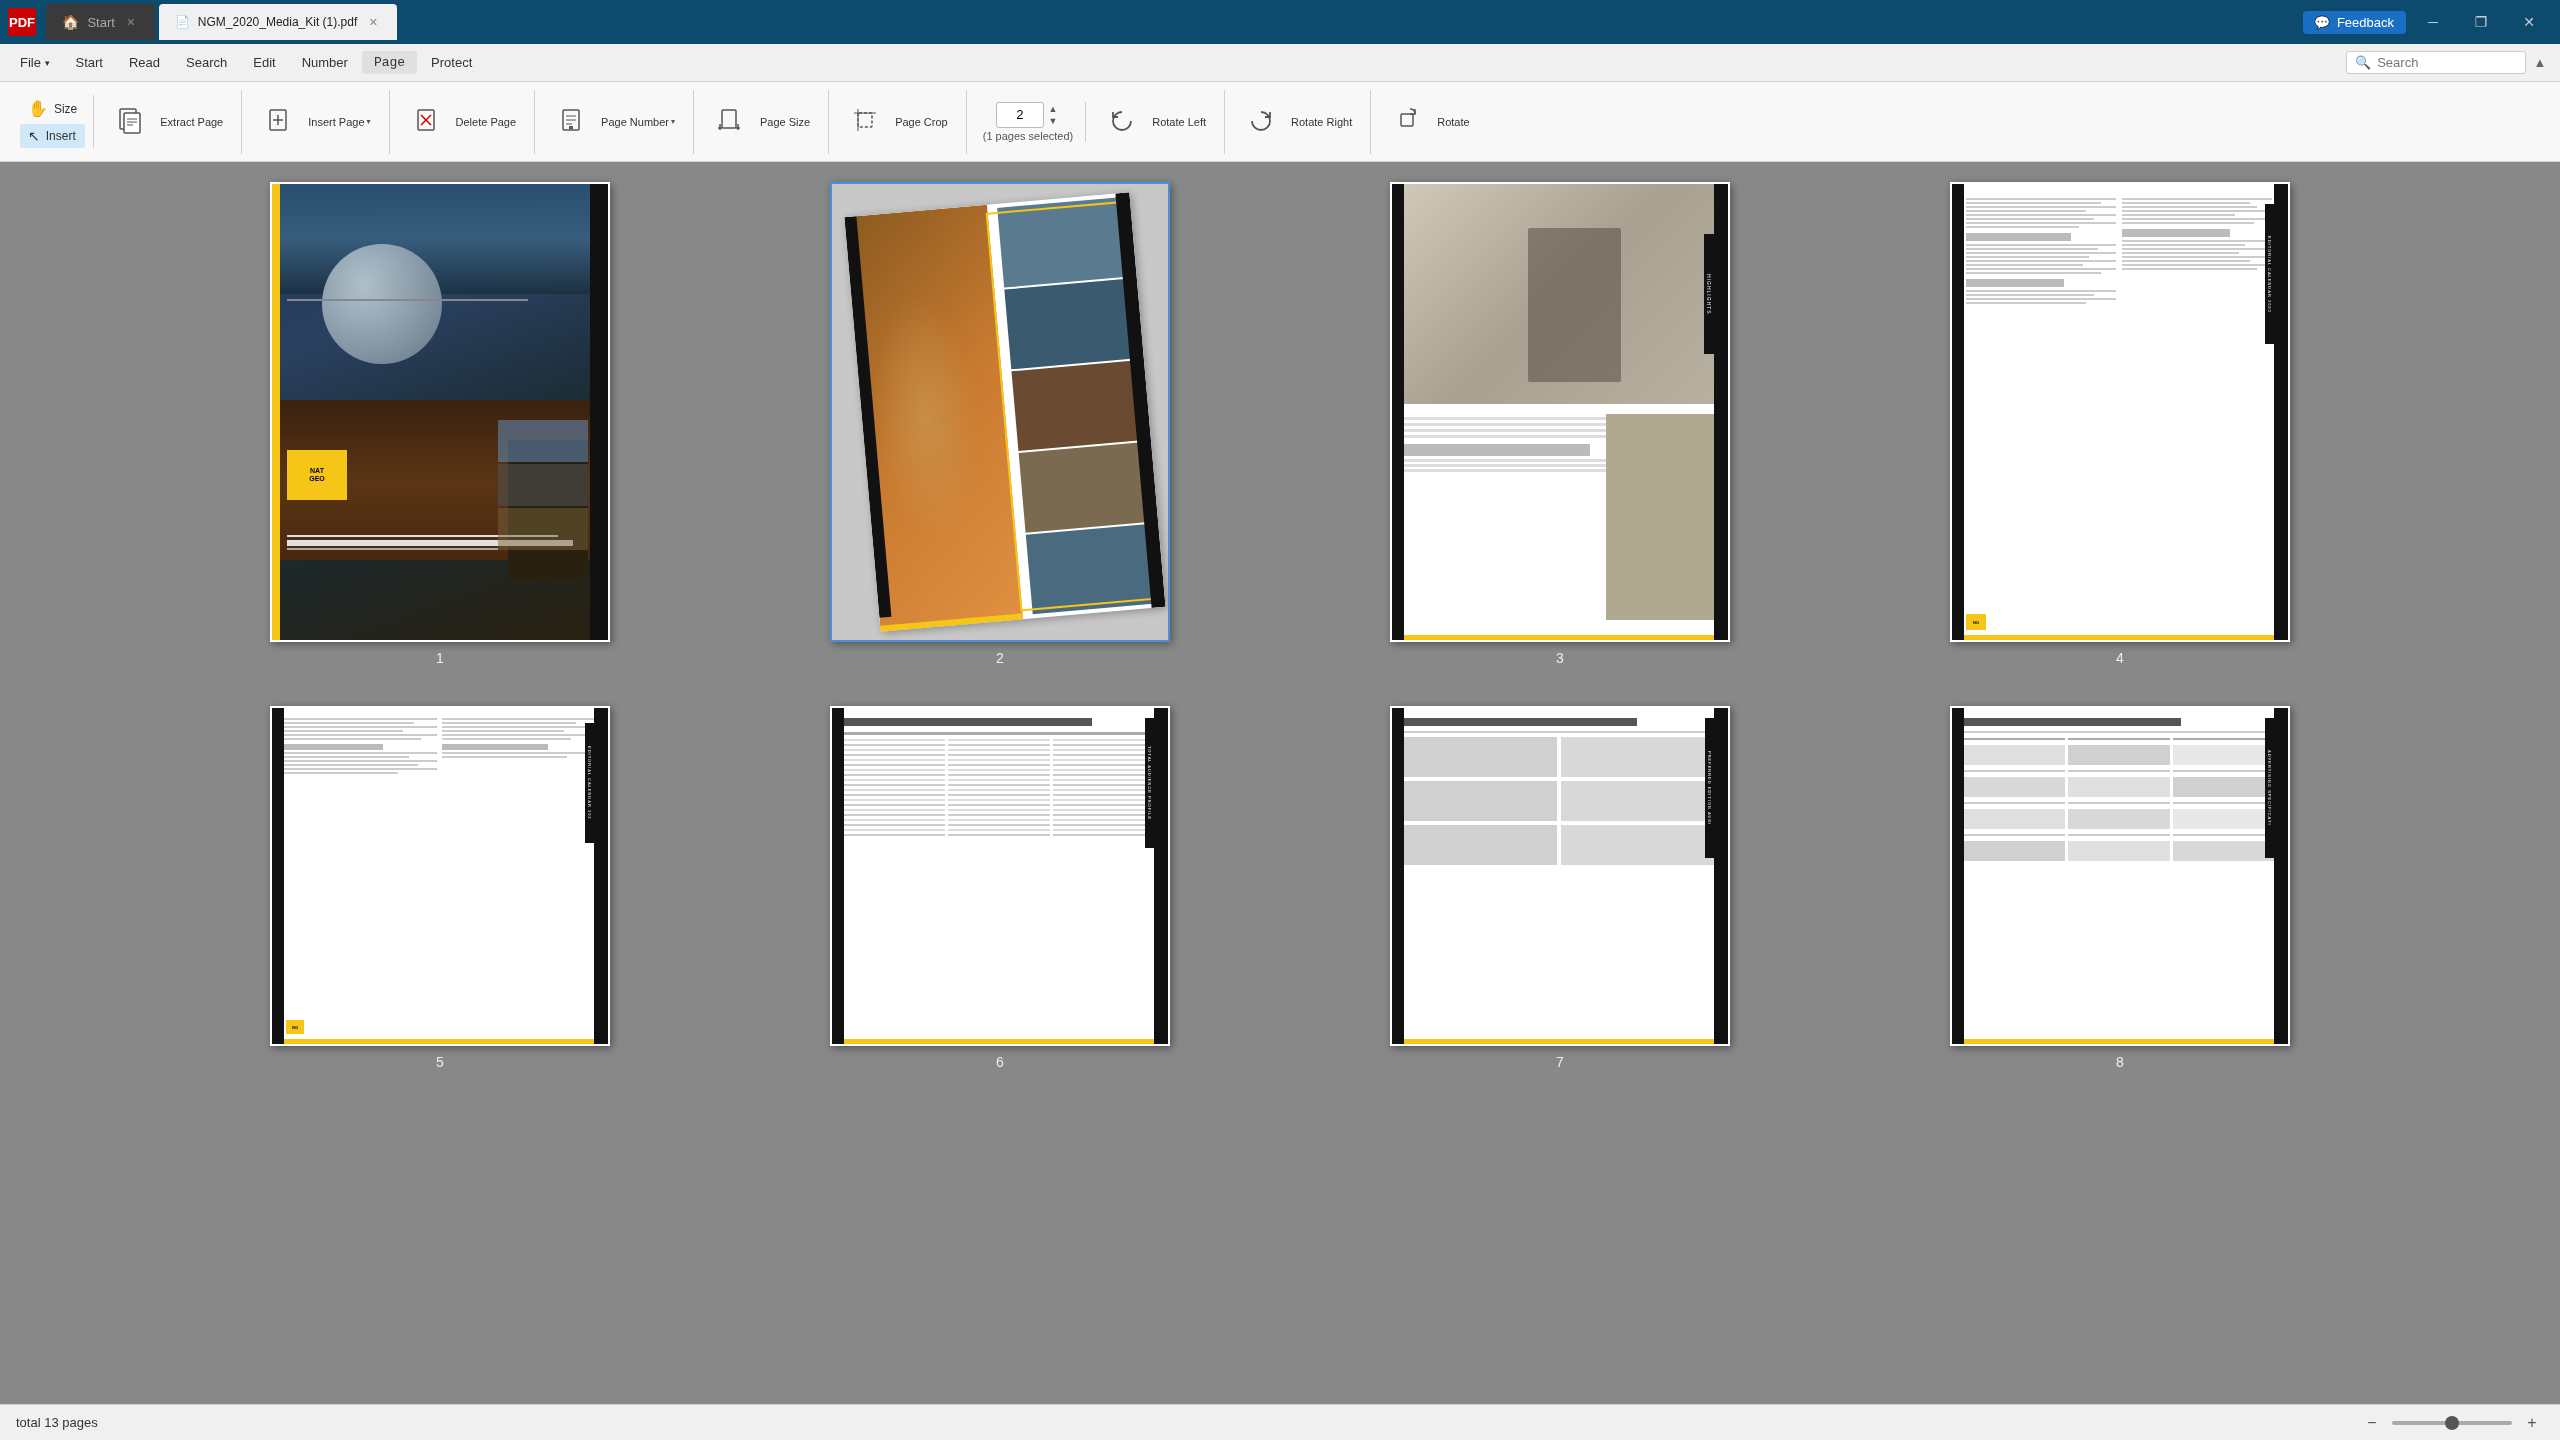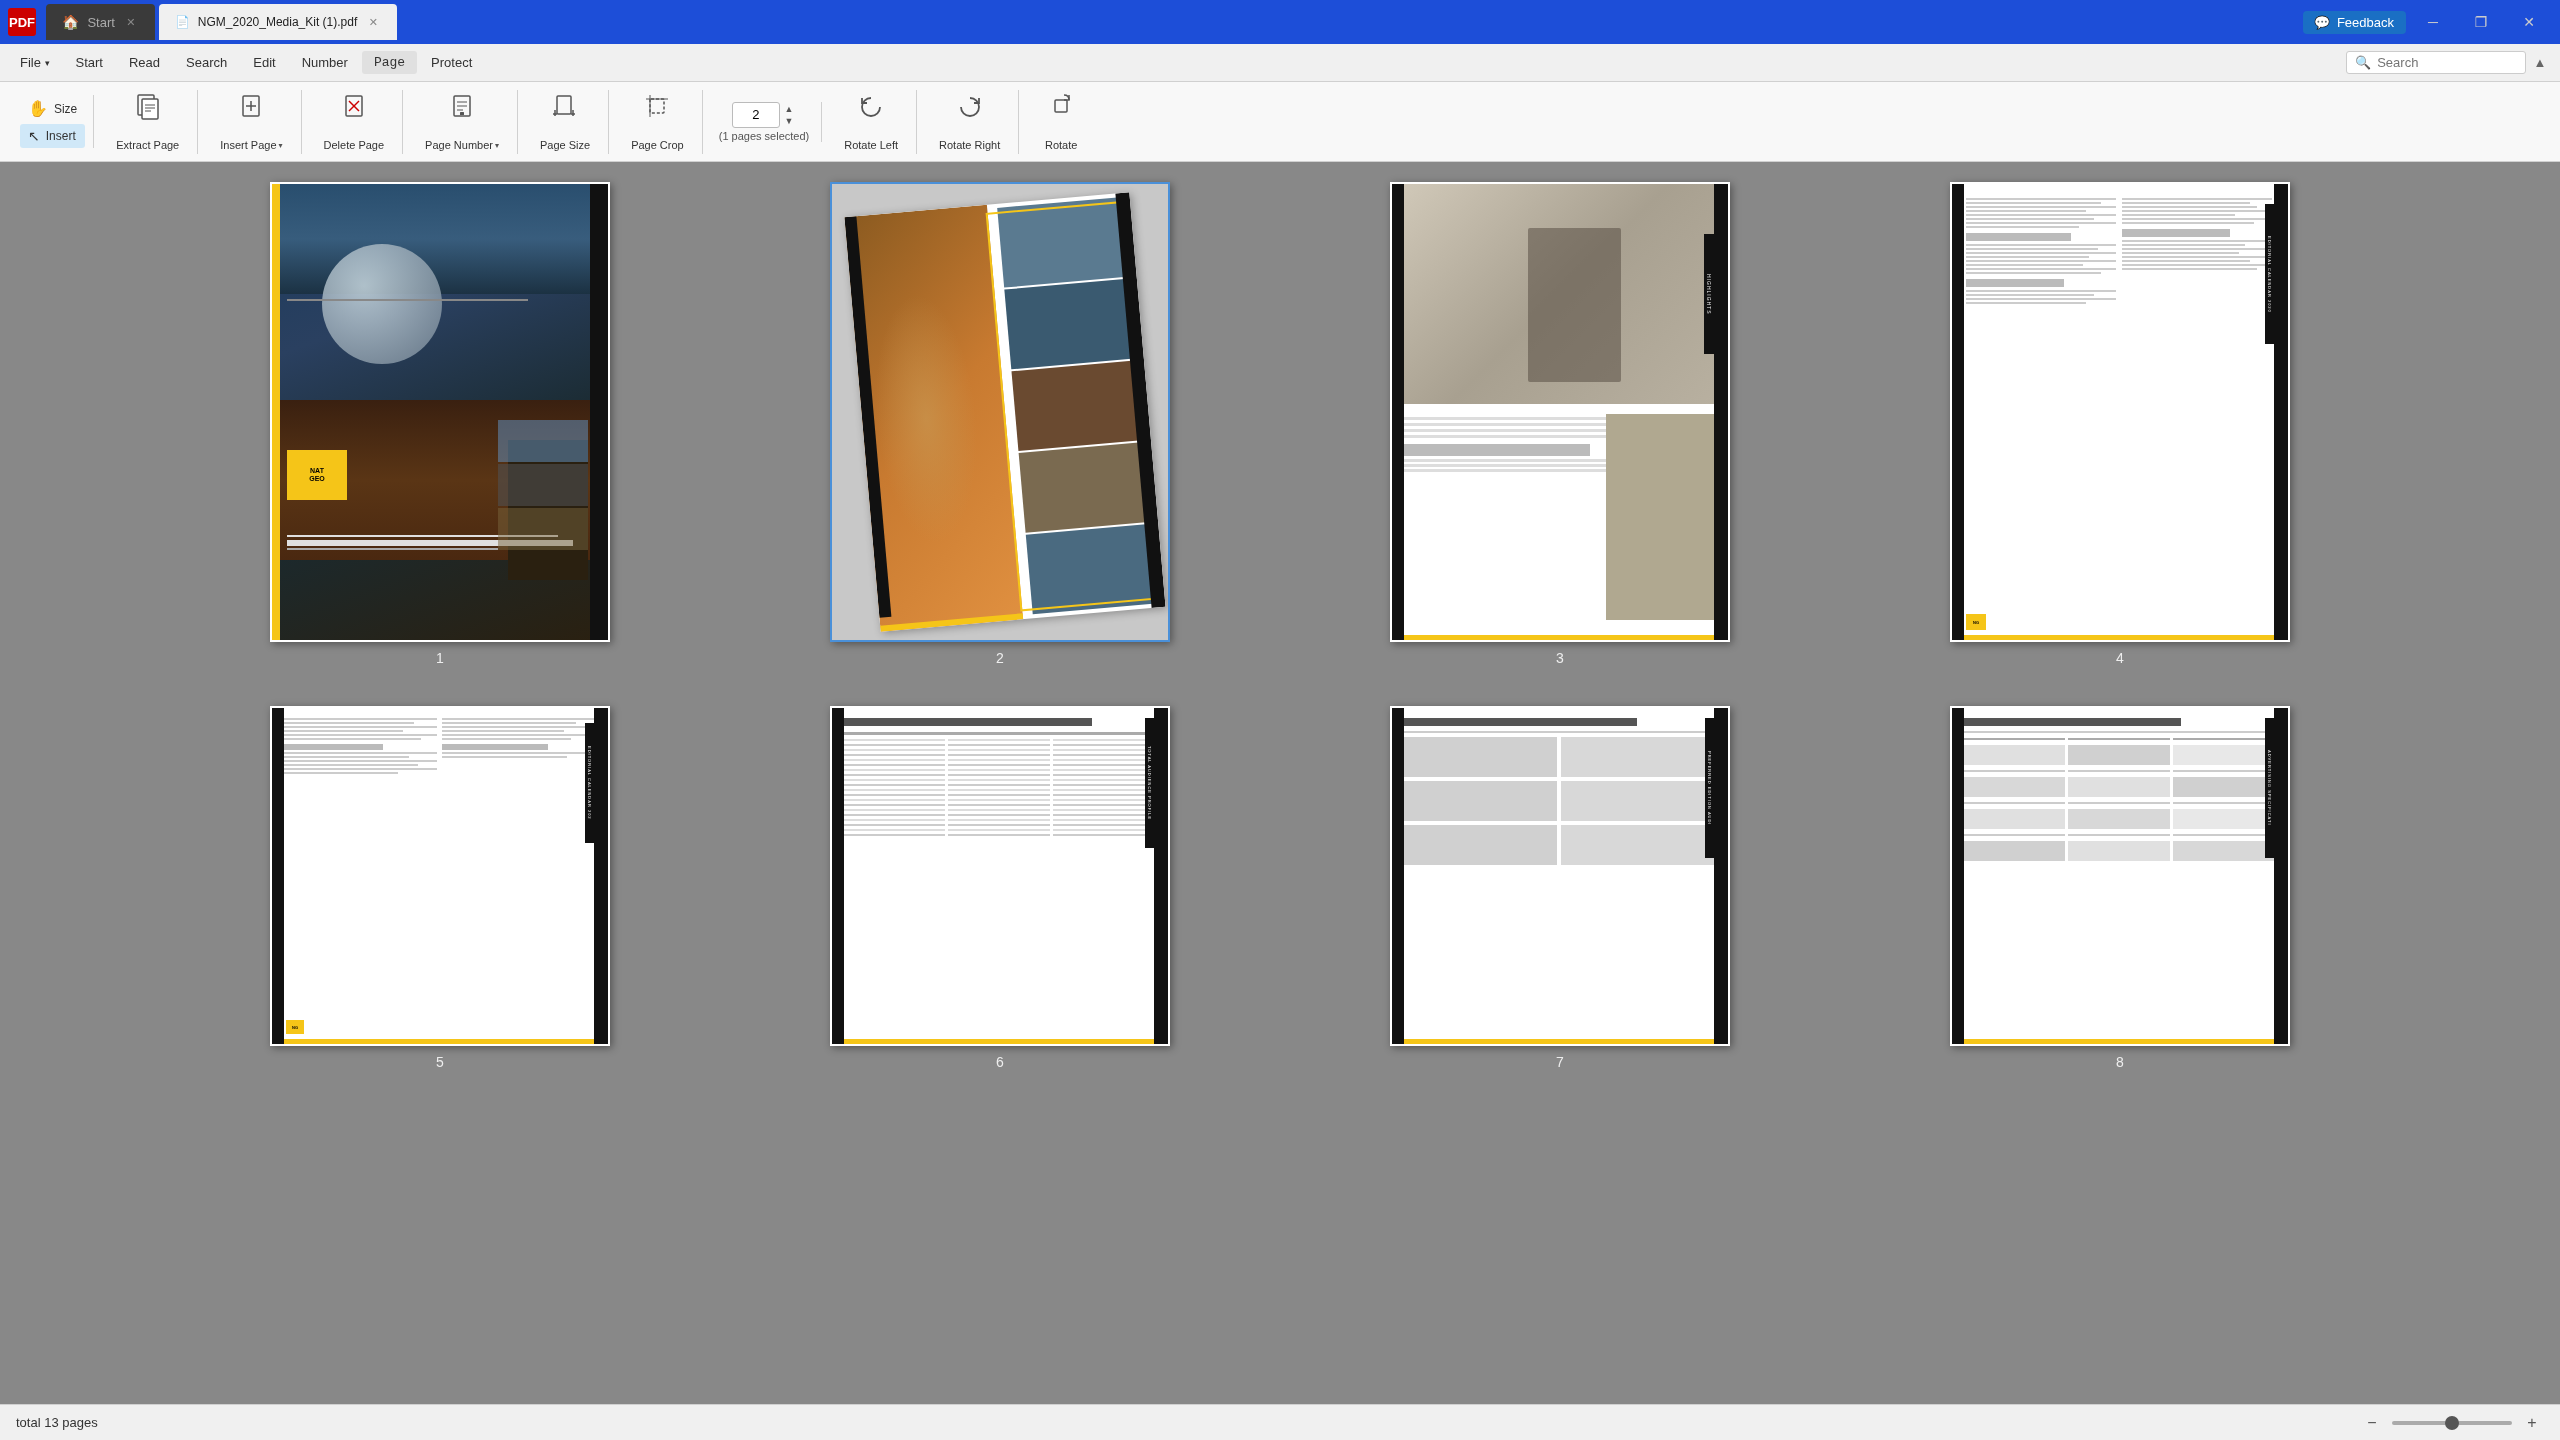--- a/index.html
+++ b/index.html
@@ -1,21 +1,21 @@
 <!DOCTYPE html>
 <html><head>
   <meta charset="utf-8">
   <style>
     * { box-sizing: border-box; margin: 0; padding: 0; }
     body { font-family: 'Segoe UI', Arial, sans-serif; font-size: 13px; background: #f0f0f0; overflow: hidden; width: 2560px; height: 1440px; }
 
     
     .title-bar {
       height: 44px;
-      background: #1d4ed8;
+      background: #0c4a6e;
       display: flex;
       align-items: center;
       padding: 16px 8px;
       gap: 4px;
     }
     .app-icon {
       width: 28px; height: 28px;
       background: #c00;
       border-radius: 3px;
       display: flex; align-items: center; justify-content: center;
@@ -117,21 +117,21 @@
       display: flex;
       align-items: center;
       gap: 2px;
       padding: 0 8px;
       border-right: 1px solid #d0d0d0;
       height: 64px;
     }
     .tool-group:last-child { border-right: none; }
     .tool-btn {
       display: flex;
-      flex-direction: column;
+      flex-direction: row;
       align-items: center;
       justify-content: center;
       gap: 16px;
       padding: 6px 10px;
       cursor: pointer;
       border-radius: 4px;
       min-width: 60px;
       height: 60px;
       color: #333;
       font-size: 11px;

